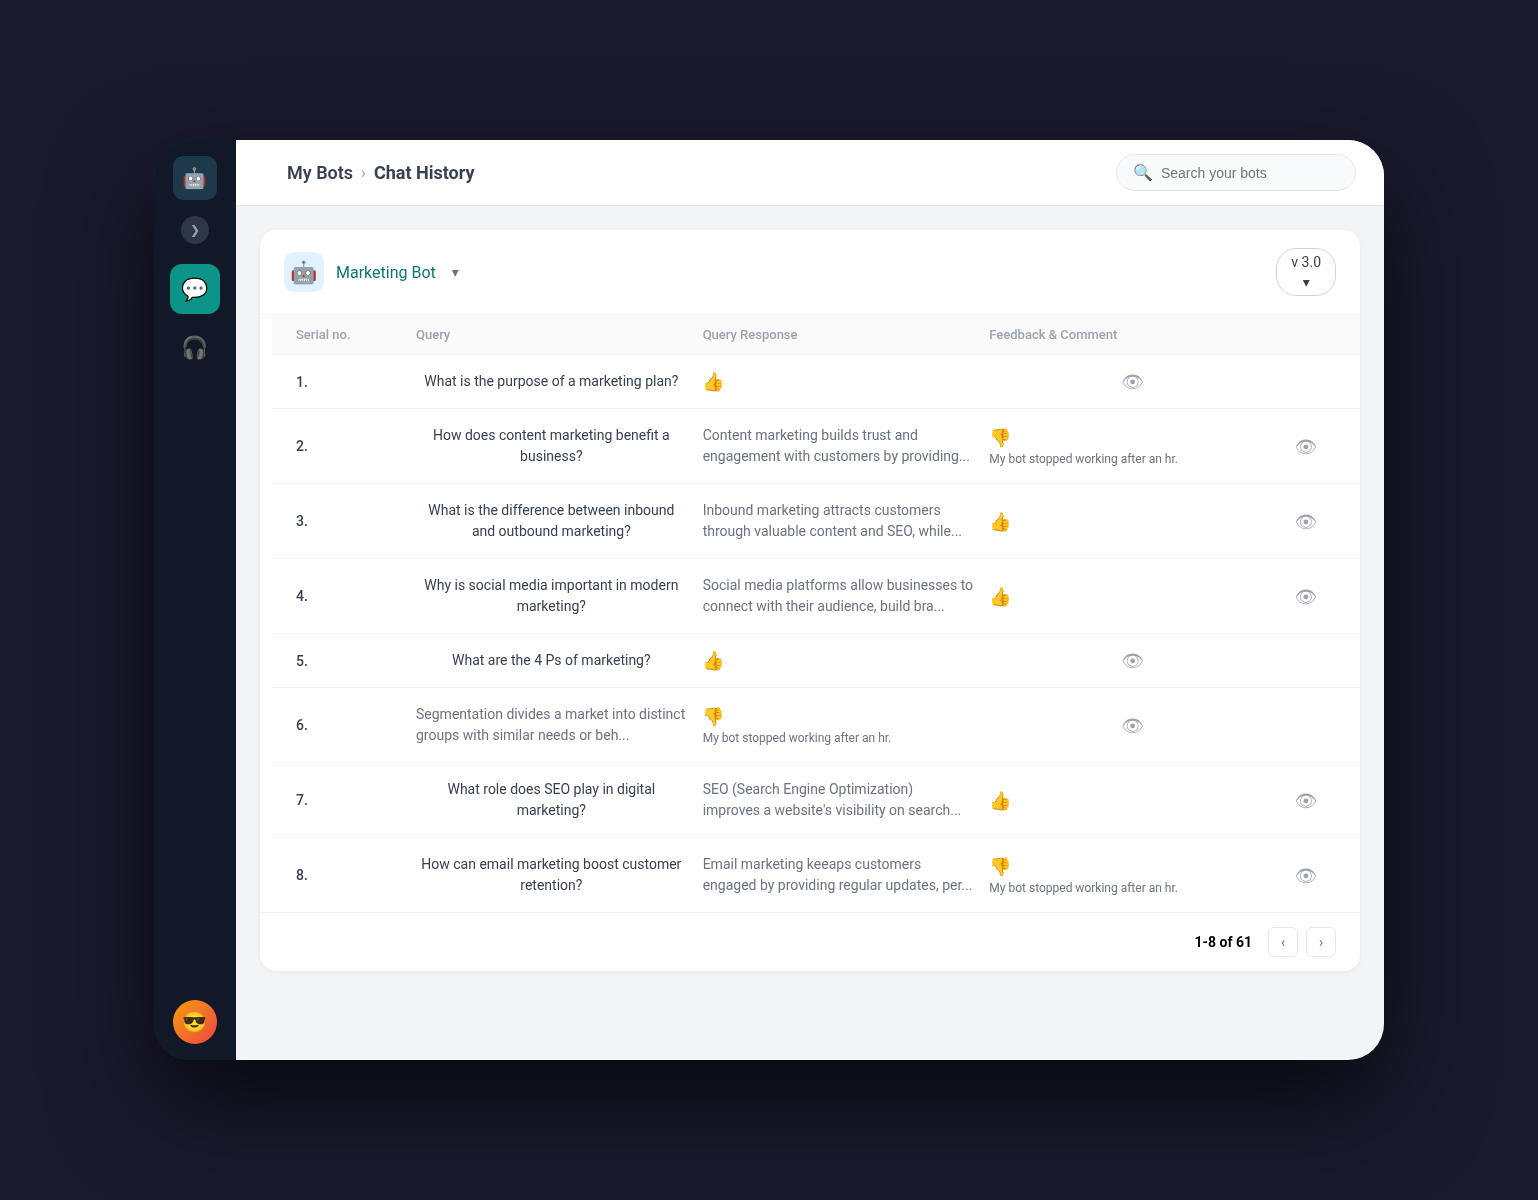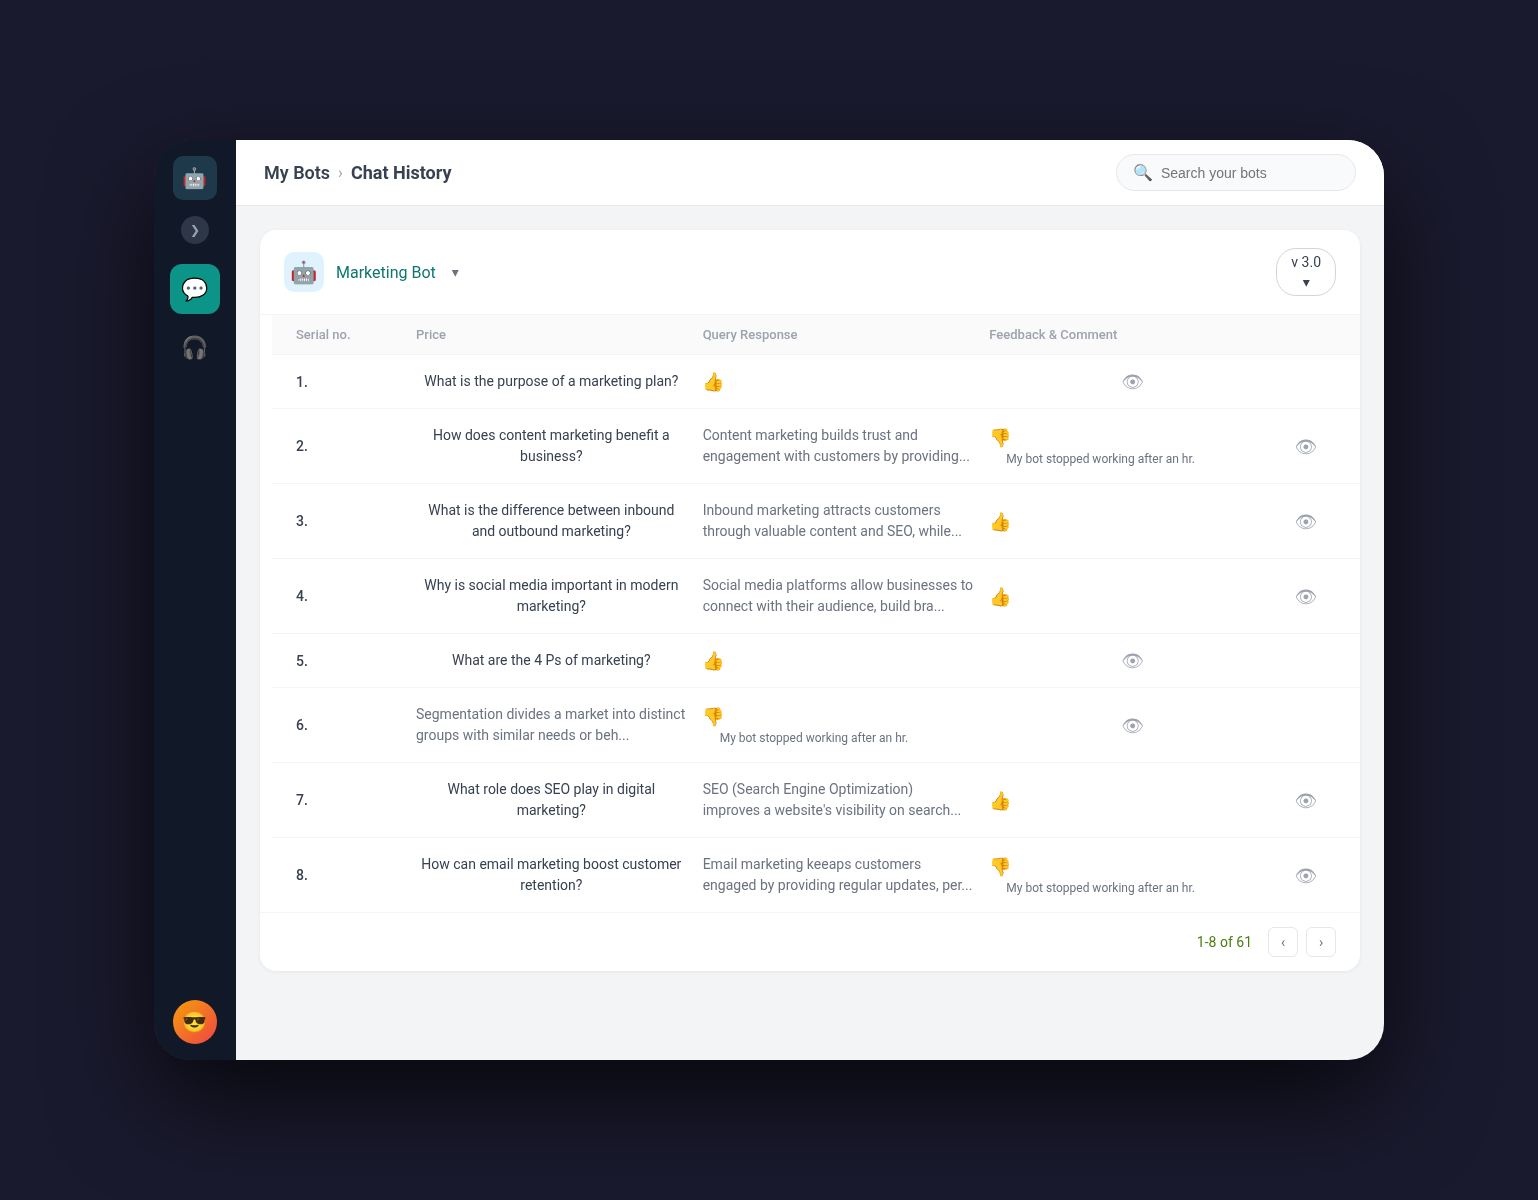--- a/index.html
+++ b/index.html
@@ -120,20 +120,21 @@
       align-items: center;
       gap: 8px;
     }
 
     .breadcrumb-link {
       color: #374151;
       font-size: 18px;
       font-weight: 600;
       cursor: pointer;
       text-decoration: none;
+      margin-left: 23px;
     }
 
     .breadcrumb-sep {
       color: #9ca3af;
       font-size: 16px;
     }
 
     .breadcrumb-current {
       color: #374151;
       font-size: 18px;
@@ -291,21 +292,20 @@
       gap: 4px;
     }
 
     .feedback-icon {
       font-size: 18px;
     }
 
     .feedback-comment {
       font-size: 12px;
       color: #6b7280;
-      margin-left: 17px;
     }
 
     .eye-icon {
       color: #9ca3af;
       font-size: 18px;
       cursor: pointer;
       text-align: center;
     }
 
     
@@ -313,22 +313,23 @@
       display: flex;
       align-items: center;
       justify-content: flex-end;
       padding: 14px 24px;
       gap: 8px;
       border-top: 1px solid #f3f4f6;
     }
 
     .pagination-info {
       font-size: 14px;
-      color: #4d7c0f;
+      color: #000000;
       margin-right: 8px;
+      font-weight: bold;
     }
 
     .pagination-btn {
       width: 30px;
       height: 30px;
       border: 1px solid #e5e7eb;
       border-radius: 6px;
       background: white;
       display: flex;
       align-items: center;
@@ -388,21 +389,21 @@
           <div class="version-badge">
             <span>v 3.0</span>
             <span>▾</span>
           </div>
         </div>
 
         <div class="table">
 
           <div class="table-header">
             <div class="table-header-cell">Serial no.</div>
-            <div class="table-header-cell">Price</div>
+            <div class="table-header-cell">Query</div>
             <div class="table-header-cell">Query Response</div>
             <div class="table-header-cell">Feedback &amp; Comment</div>
             <div class="table-header-cell"></div>
           </div>
 
           <div id="table-rows-container">
               <div class="table-row">
     <div class="serial">1.</div>
     <div class="query-text">What is the purpose of a marketing plan?</div>
     <div class="feedback-cell">

